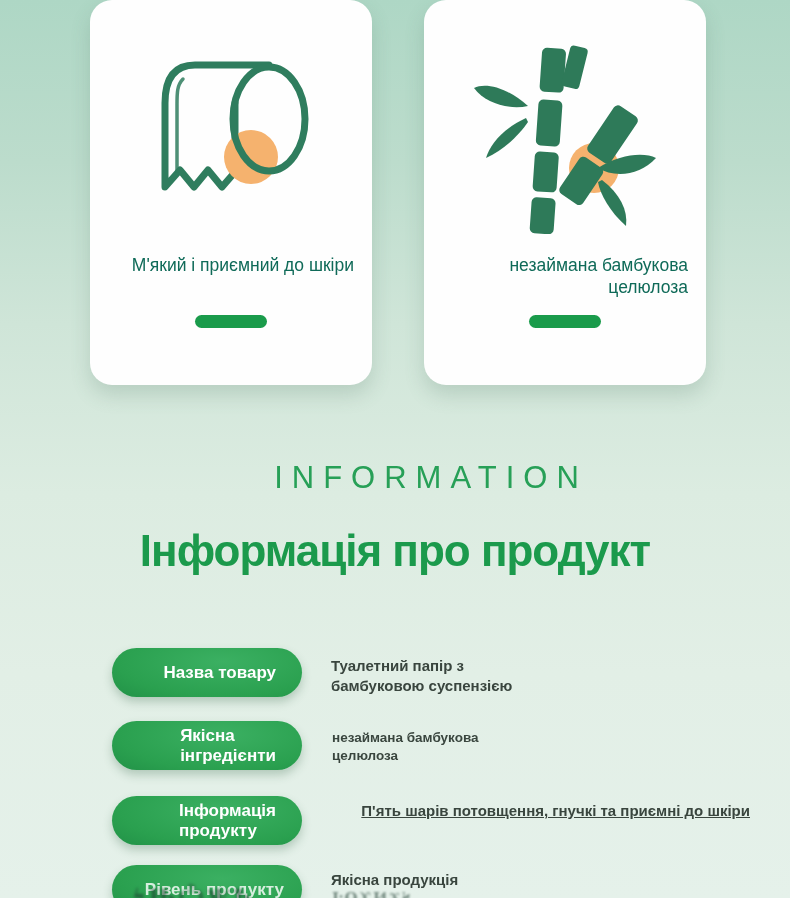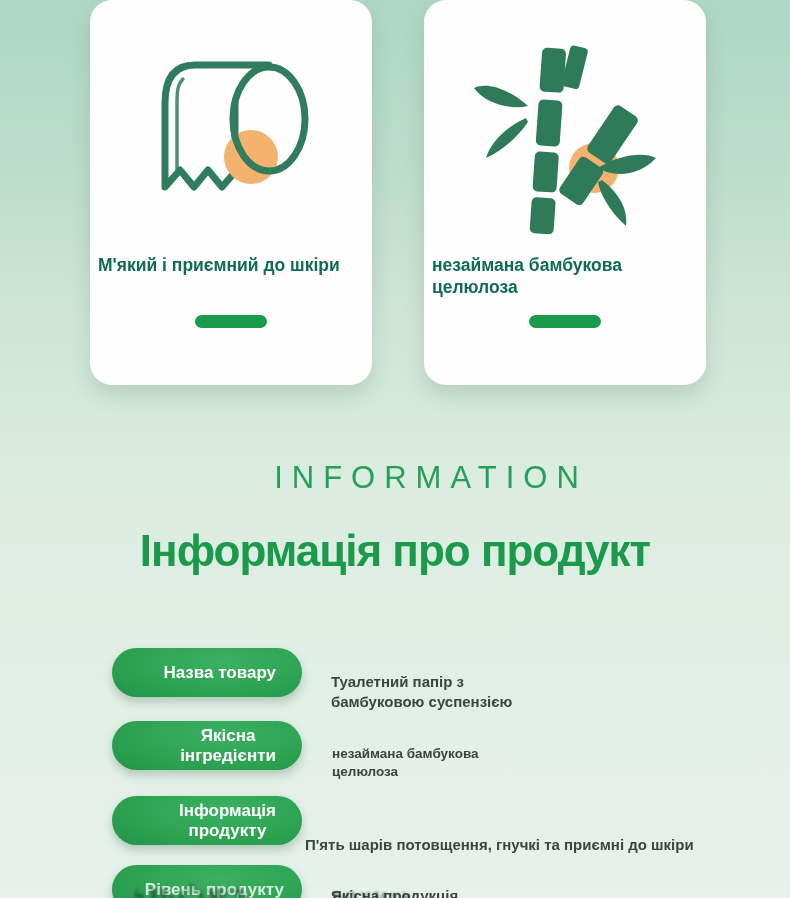--- a/index.html
+++ b/index.html
@@ -6,42 +6,42 @@
   .stage{
     position:relative;width:790px;height:898px;overflow:hidden;
     font-family:"Liberation Sans",sans-serif;
     background:linear-gradient(180deg,#aed7c5 0%,#bcdccc 18%,#cfe5d8 36%,#dcecE1 55%,#e2efe6 75%,#e5f1ea 100%);
   }
   
   .card{position:absolute;top:0;width:282px;height:385px;background:#fefefe;
     border-radius:22px;box-shadow:0 10px 20px rgba(70,110,90,.20);}
   .card.c1{left:90px;} .card.c2{left:424px;}
   .card-icon{position:absolute;top:44px;left:0;right:0;display:flex;justify-content:center;}
-  .card-label{position:absolute;top:254px;left:8px;right:18px;text-align:left;
-    color:#0f6a58;font-weight:bold;font-size:17.5px;line-height:1.28;}
+  .card-label{position:absolute;top:254px;left:26px;right:18px;text-align:right;
+    color:#0f6a58;font-weight:normal;font-size:17.5px;line-height:1.28;}
   .card-dash{position:absolute;bottom:57px;left:50%;transform:translateX(-50%);
     width:72px;height:13px;border-radius:7px;background:#1a9b4b;}
   
   .eyebrow{position:absolute;top:460px;left:0;width:100%;text-align:center;
     color:#27a057;font-size:31px;font-weight:500;letter-spacing:9px;padding-left:36px;}
   .big-title{position:absolute;top:526px;left:0;width:100%;text-align:center;
     color:#1b9a4c;font-size:44px;font-weight:bold;letter-spacing:-1px;}
   
   .pill{position:absolute;left:112px;width:190px;height:49px;border-radius:25px;
     background:radial-gradient(130% 170% at 58% 28%, #3bb062 0%, #2aa04f 42%, #1a8540 78%, #13793a 100%);
     box-shadow:0 5px 10px rgba(50,100,70,.28);
     display:flex;align-items:center;justify-content:flex-end;}
   .pill-label{padding:0 26px 0 14px;color:#ffffff;font-weight:bold;font-size:17px;
-    line-height:1.12;text-align:center;white-space:pre-line;}
+    line-height:1.12;text-align:left;white-space:pre-line;}
   .pill.r1{top:648px;} .pill.r2{top:721px;} .pill.r3{top:796px;} .pill.r4{top:865px;}
   .pill.r4 .pill-label{color:rgba(238,248,241,.88);padding-right:18px;}
-  .row-value{position:absolute;color:#39453e;font-weight:bold;white-space:pre-line;margin-top:16px;}
+  .row-value{position:absolute;color:#39453e;font-weight:bold;white-space:pre-line;}
   .v1{left:331px;top:656px;font-size:15px;line-height:1.32;}
   .v2{left:332px;top:729px;font-size:13.5px;line-height:1.35;}
-  .v3{left:305px;top:819px;width:445px;text-align:left;font-size:15px;line-height:1.3;}
+  .v3{left:305px;top:801px;width:445px;text-align:right;font-size:15px;line-height:1.3;text-decoration:underline;}
   .v4{left:331px;top:871px;font-size:15px;}
   
   .artifact{position:absolute;font-family:"DejaVu Serif",serif;font-weight:bold;
     color:#1c3a2e;pointer-events:none;}
   .a1{left:132px;top:884px;font-size:21px;letter-spacing:3px;filter:blur(1.6px);opacity:.62;}
   .a2{left:332px;top:889px;font-size:15px;letter-spacing:2px;filter:blur(1.2px);opacity:.55;}
 </style>
 </head>
 <body>
 

